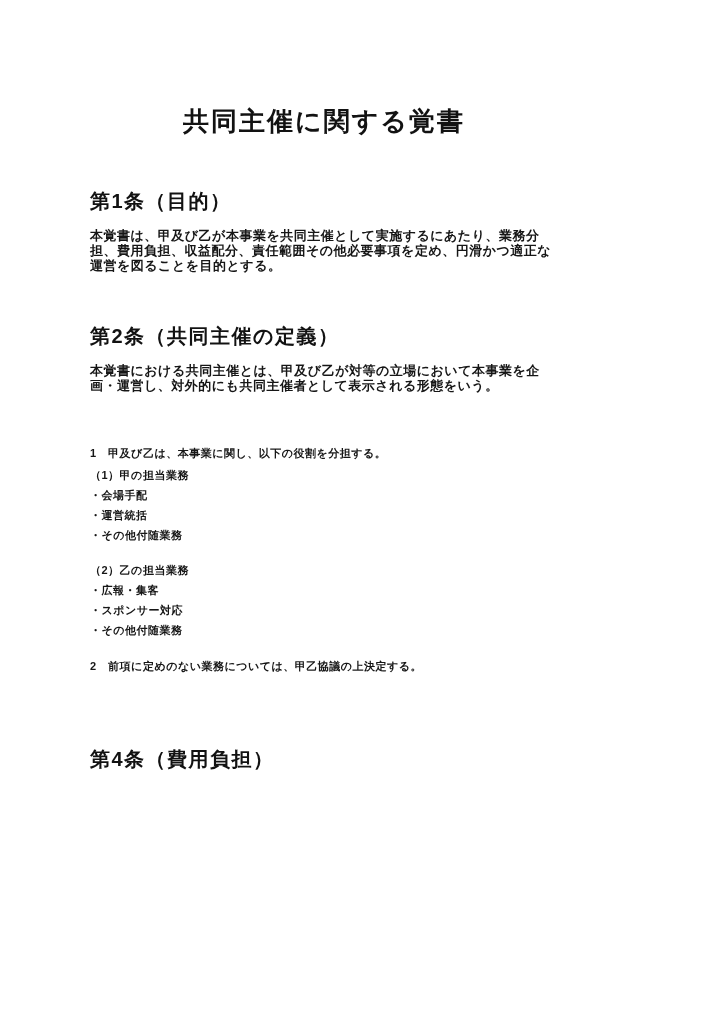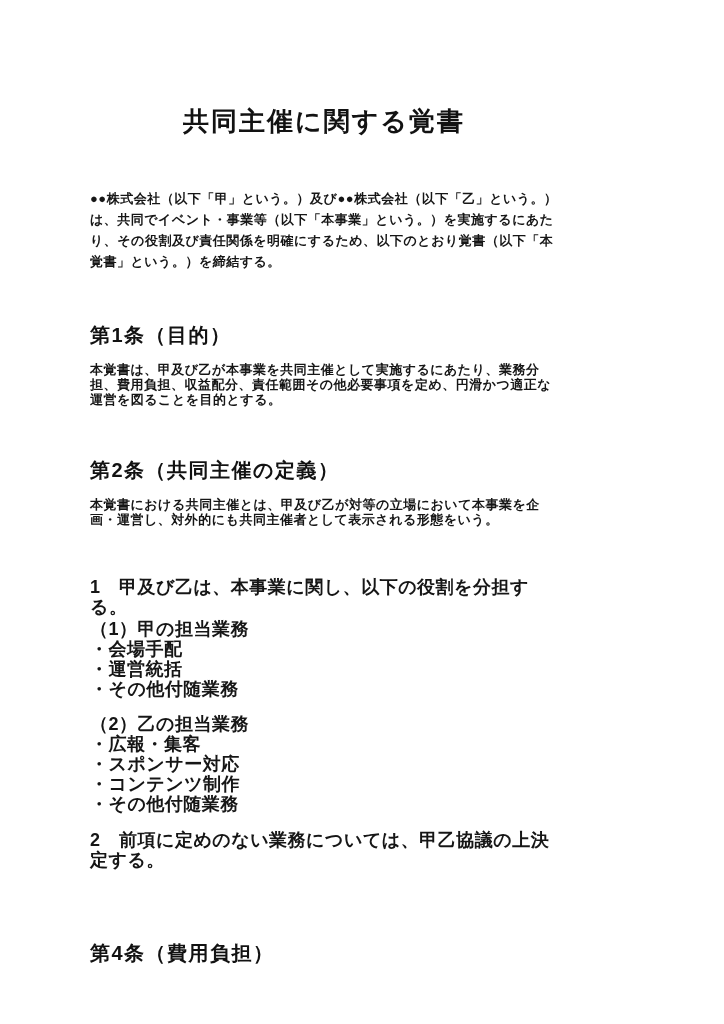--- a/index.html
+++ b/index.html
@@ -46,42 +46,41 @@
     letter-spacing: 1.5px;
     color: #121212;
   }
   .article-body {
     margin: 0;
     font-size: 13px;
     line-height: 15px;
     letter-spacing: 0.5px;
   }
   .line {
-    font-size: 18px;
+    font-size: 11px;
     line-height: 20px;
     letter-spacing: 0.5px;
   }
   .clause {
     margin: 0 0 2px 0;
   }
   .block-gap {
     height: 15px;
   }
   .clause-2 {
     margin-top: 16px;
   }
 </style>
 </head>
 <body>
 
 <div class="page">
 
   <h1 class="doc-title">共同主催に関する覚書</h1>
 
-  <p class="intro">●●株式会社（以下「甲」という。）及び●●株式会社（以下「乙」という。）は、共同でイベント・事業等（以下「本事業」という。）を実施するにあたり、その役割及び責任関係を明確にするため、以下のとおり覚書（以下「本覚書」という。）を締結する。</p>
 
   <section class="article">
     <h2 class="article-heading">第1条（目的）</h2>
     <p class="article-body">本覚書は、甲及び乙が本事業を共同主催として実施するにあたり、業務分担、費用負担、収益配分、責任範囲その他必要事項を定め、円滑かつ適正な運営を図ることを目的とする。</p>
   </section>
 
   <section class="article">
     <h2 class="article-heading">第2条（共同主催の定義）</h2>
     <p class="article-body">本覚書における共同主催とは、甲及び乙が対等の立場において本事業を企画・運営し、対外的にも共同主催者として表示される形態をいう。</p>
   </section>
@@ -93,21 +92,20 @@
     <div class="line">（1）甲の担当業務</div>
     <div class="line">・会場手配</div>
     <div class="line">・運営統括</div>
     <div class="line">・その他付随業務</div>
 
     <div class="block-gap"></div>
 
     <div class="line">（2）乙の担当業務</div>
     <div class="line">・広報・集客</div>
     <div class="line">・スポンサー対応</div>
-    <div class="line">・コンテンツ制作</div>
     <div class="line">・その他付随業務</div>
 
     <div class="line clause-2">2　前項に定めのない業務については、甲乙協議の上決定する。</div>
   </section>
 
   <section class="article last">
     <h2 class="article-heading">第4条（費用負担）</h2>
   </section>
 
 </div>

